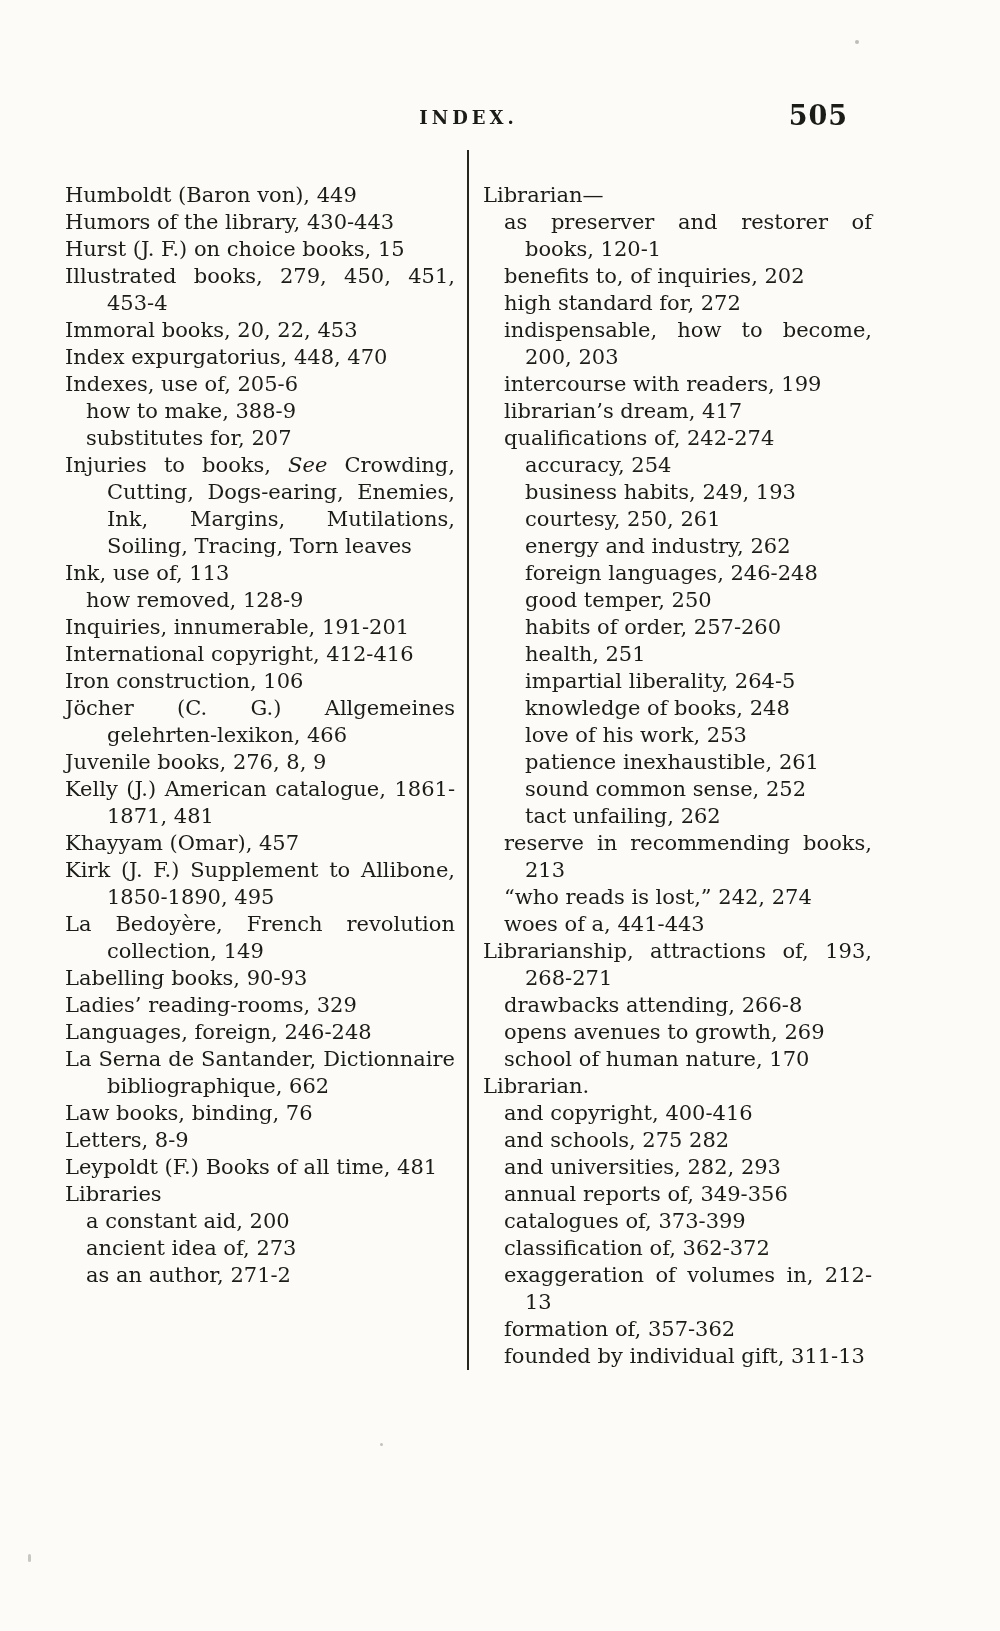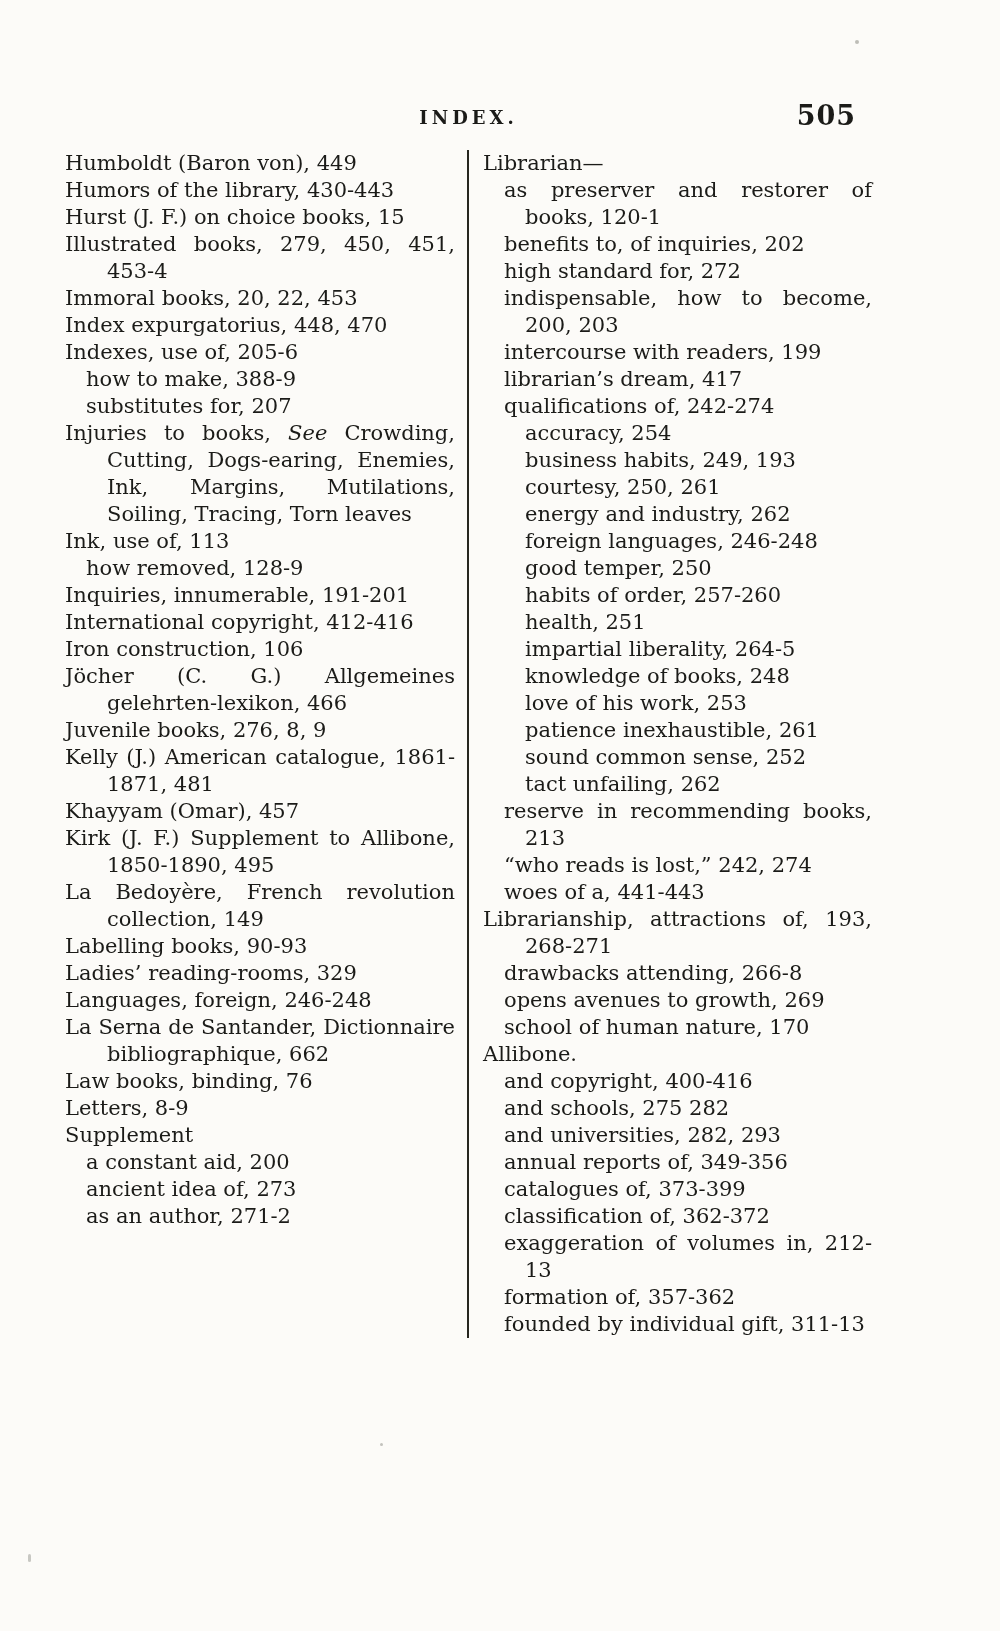--- a/index.html
+++ b/index.html
@@ -23,38 +23,39 @@
     position: absolute;
     left: 50%;
     transform: translateX(-50%);
     top: 7px;
     font-size: 18px;
     font-weight: bold;
     letter-spacing: 4px;
   }
   .page-number {
     position: absolute;
-    right: 16px;
+    right: 24px;
     top: 0;
     font-size: 27px;
     font-weight: bold;
     letter-spacing: 1px;
   }
   .columns {
     position: absolute;
     top: 150px;
     left: 65px;
     width: 807px;
     display: flex;
     align-items: stretch;
   }
   .column {
     font-size: 21px;
     line-height: 27px;
     text-align: justify;
+    margin-top: 32px;
   }
   .column.left  { width: 390px; }
   .column.right { width: 389px; }
   .divider {
     width: 2px;
     background: #26261f;
     margin-left: 12px;
     margin-right: 14px;
   }
   .entry { hyphens: manual; }
@@ -103,21 +104,22 @@
         <div class="entry indent-0">Kelly (J.) American catalogue, 1861-1871, 481</div>
         <div class="entry indent-0">Khayyam (Omar), 457</div>
         <div class="entry indent-0">Kirk (J. F.) Supplement to Allibone, 1850-1890, 495</div>
         <div class="entry indent-0">La Bedoyère, French revolution collection, 149</div>
         <div class="entry indent-0">Labelling books, 90-93</div>
         <div class="entry indent-0">Ladies’ reading-rooms, 329</div>
         <div class="entry indent-0">Languages, foreign, 246-248</div>
         <div class="entry indent-0">La Serna de Santander, Dictionnaire bibliographique, 662</div>
         <div class="entry indent-0">Law books, binding, 76</div>
         <div class="entry indent-0">Letters, 8-9</div>
-        <div class="entry indent-0">Supplement</div>
+        <div class="entry indent-0">Leypoldt (F.) Books of all time, 481</div>
+        <div class="entry indent-0">Libraries</div>
         <div class="entry indent-1">a constant aid, 200</div>
         <div class="entry indent-1">ancient idea of, 273</div>
         <div class="entry indent-1">as an author, 271-2</div>
       </div>
     <div class="divider"></div>
     <div class="column right">
         <div class="entry indent-0">Librarian—</div>
         <div class="entry indent-1">as preserver and restorer of books, 120-1</div>
         <div class="entry indent-1">benefits to, of inquiries, 202</div>
         <div class="entry indent-1">high standard for, 272</div>
@@ -139,21 +141,21 @@
         <div class="entry indent-2">patience inexhaustible, 261</div>
         <div class="entry indent-2">sound common sense, 252</div>
         <div class="entry indent-2">tact unfailing, 262</div>
         <div class="entry indent-1">reserve in recommending books, 213</div>
         <div class="entry indent-1">“who reads is lost,” 242, 274</div>
         <div class="entry indent-1">woes of a, 441-443</div>
         <div class="entry indent-0">Librarianship, attractions of, 193, 268-271</div>
         <div class="entry indent-1">drawbacks attending, 266-8</div>
         <div class="entry indent-1">opens avenues to growth, 269</div>
         <div class="entry indent-1">school of human nature, 170</div>
-        <div class="entry indent-0">Allibone.</div>
+        <div class="entry indent-0">Librarian.</div>
         <div class="entry indent-1">and copyright, 400-416</div>
         <div class="entry indent-1">and schools, 275 282</div>
         <div class="entry indent-1">and universities, 282, 293</div>
         <div class="entry indent-1">annual reports of, 349-356</div>
         <div class="entry indent-1">catalogues of, 373-399</div>
         <div class="entry indent-1">classification of, 362-372</div>
         <div class="entry indent-1">exaggeration of volumes in, 212-13</div>
         <div class="entry indent-1">formation of, 357-362</div>
         <div class="entry indent-1">founded by individual gift, 311-13</div>
       </div>

